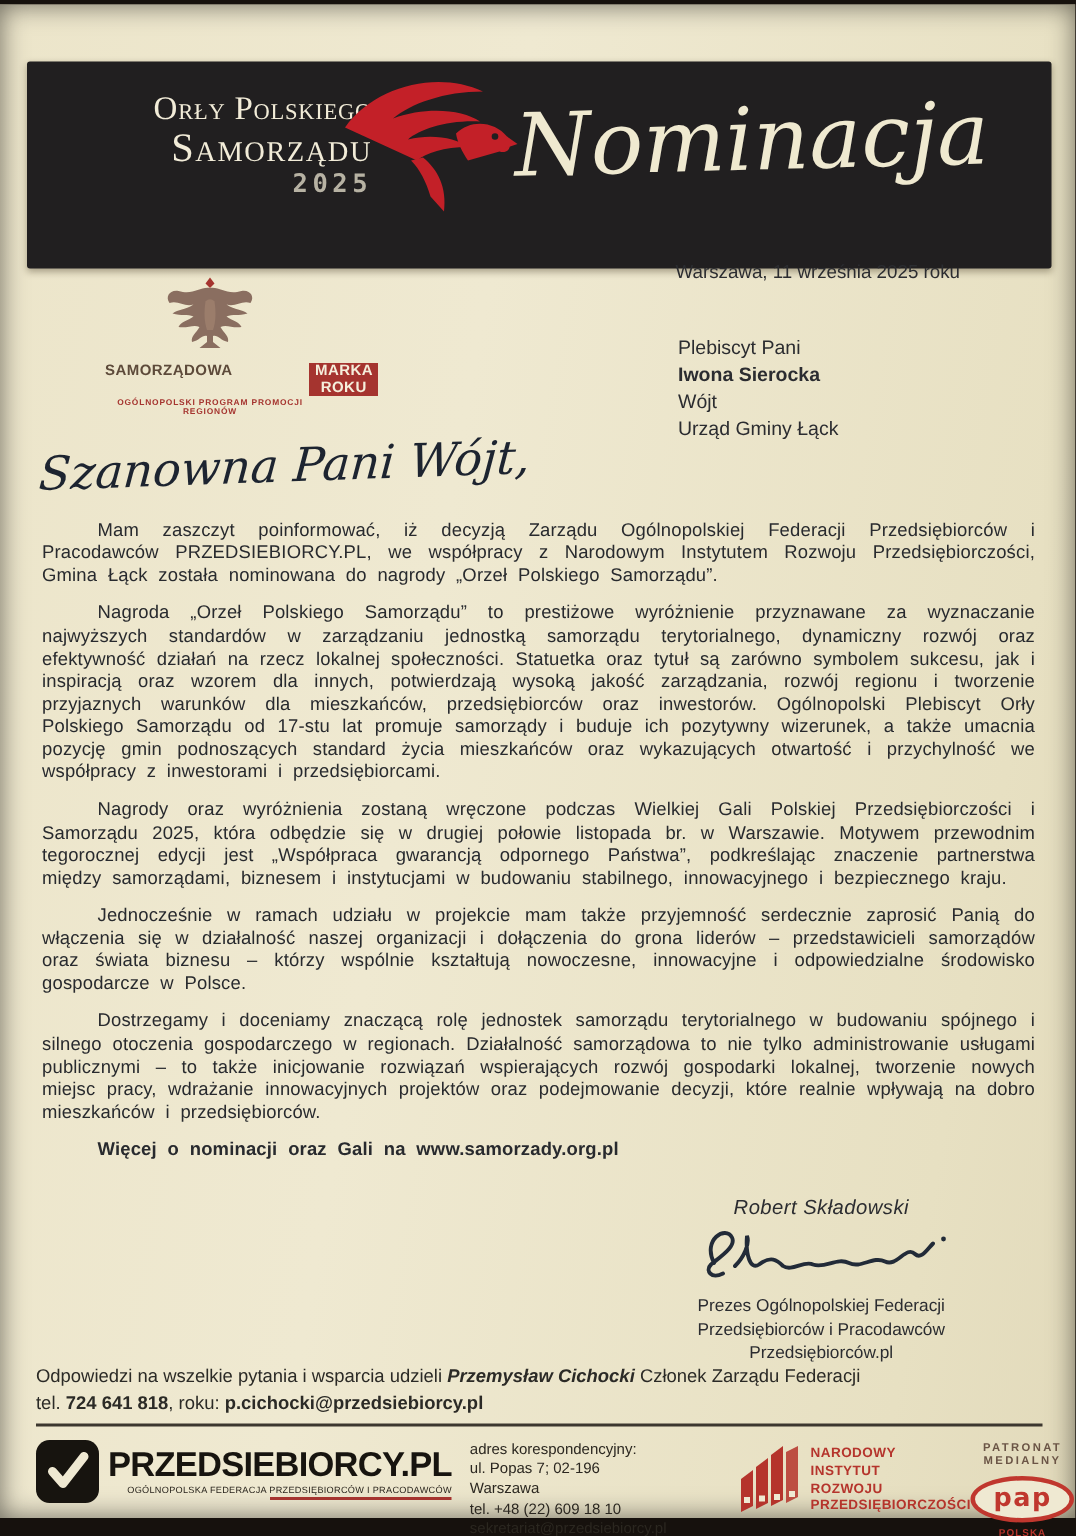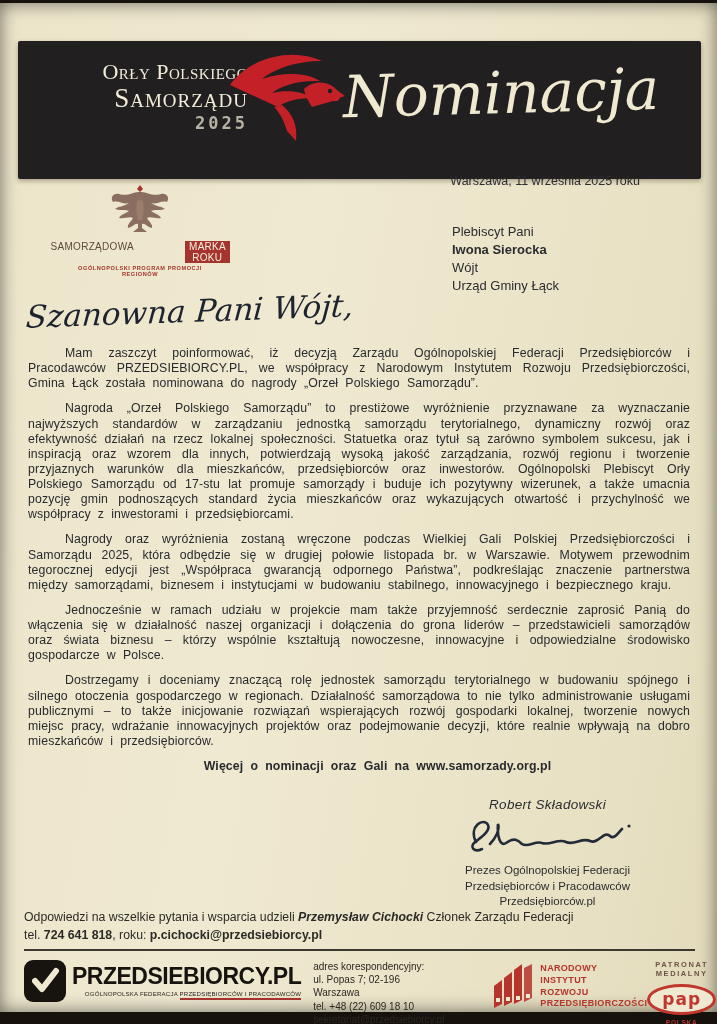--- a/index.html
+++ b/index.html
@@ -16,34 +16,34 @@
   .org-l1{font-variant:small-caps;font-size:22px;letter-spacing:.5px;}
   .org-l2{font-variant:small-caps;font-size:27px;letter-spacing:1px;}
   .org-year{font-family:"DejaVu Sans Mono",monospace;font-weight:bold;font-size:17px;
     letter-spacing:3px;color:#b7b2a3;margin-top:3px;}
   .hdr-eagle{position:absolute;left:208px;top:6px;}
   .nominacja{position:absolute;right:42px;top:18px;font-family:"DejaVu Serif",serif;
     font-style:italic;font-size:58px;color:#efe9d0;transform:rotate(-1.5deg);white-space:nowrap;}
   
   .date-line{position:absolute;top:171px;right:77px;font-size:12.5px;color:#2b2c30;}
   .crest-block{position:absolute;left:70px;top:178px;width:140px;text-align:center;}
-  .crest-label{display:flex;justify-content:center;margin-top:2px;font-size:10px;font-weight:normal;letter-spacing:.3px;gap:48px;}
+  .crest-label{display:flex;justify-content:space-between;margin-top:2px;font-size:10px;font-weight:bold;letter-spacing:.3px;gap:48px;}
   .crest-label .lft{color:#5d4a3a;padding-right:3px;}
   .crest-label .rgt{background:#a5342f;color:#f5efdc;padding:0 4px;}
   .crest-caption{margin-top:2px;font-size:5.6px;letter-spacing:.55px;color:#a5342f;font-weight:bold;}
   .recipient{position:absolute;left:452px;top:220px;font-size:13px;line-height:1.38;color:#2b2c30;}
   .recipient .bold{font-weight:bold;}
   
   .greeting{position:absolute;left:26px;top:290px;font-family:"DejaVu Serif",serif;font-style:italic;
     font-size:31px;color:#1d2430;transform:rotate(-2deg) skewX(-6deg);white-space:nowrap;}
   
   .body-text{position:absolute;left:28px;right:27px;top:343px;color:#282a2e;}
   .body-text p{margin:0 0 10px 0;font-size:12.3px;line-height:1.23;text-align:justify;
     text-indent:37px;word-spacing:3.6px;letter-spacing:.12px;}
-  .body-text p.more{font-weight:bold;text-align:center;margin-top:4px;}
+  .body-text p.more{font-weight:bold;text-align:left;margin-top:4px;}
   
   .sig-block{position:absolute;right:52px;top:794px;width:235px;text-align:center;color:#2b2c30;}
   .sig-name{font-style:italic;font-size:13.5px;letter-spacing:.3px;}
   .sig-script{margin:2px 0 0 0;}
   .sig-titles{font-size:11.5px;line-height:1.35;margin-top:1px;}
   
   .contact{position:absolute;left:24px;top:906px;font-size:12.3px;line-height:1.45;color:#2b2a26;}
   .contact .bi{font-weight:bold;font-style:italic;}
   .contact .b{font-weight:bold;}
   .rule{position:absolute;left:24px;right:22px;top:946px;height:2px;background:#3c372f;}

